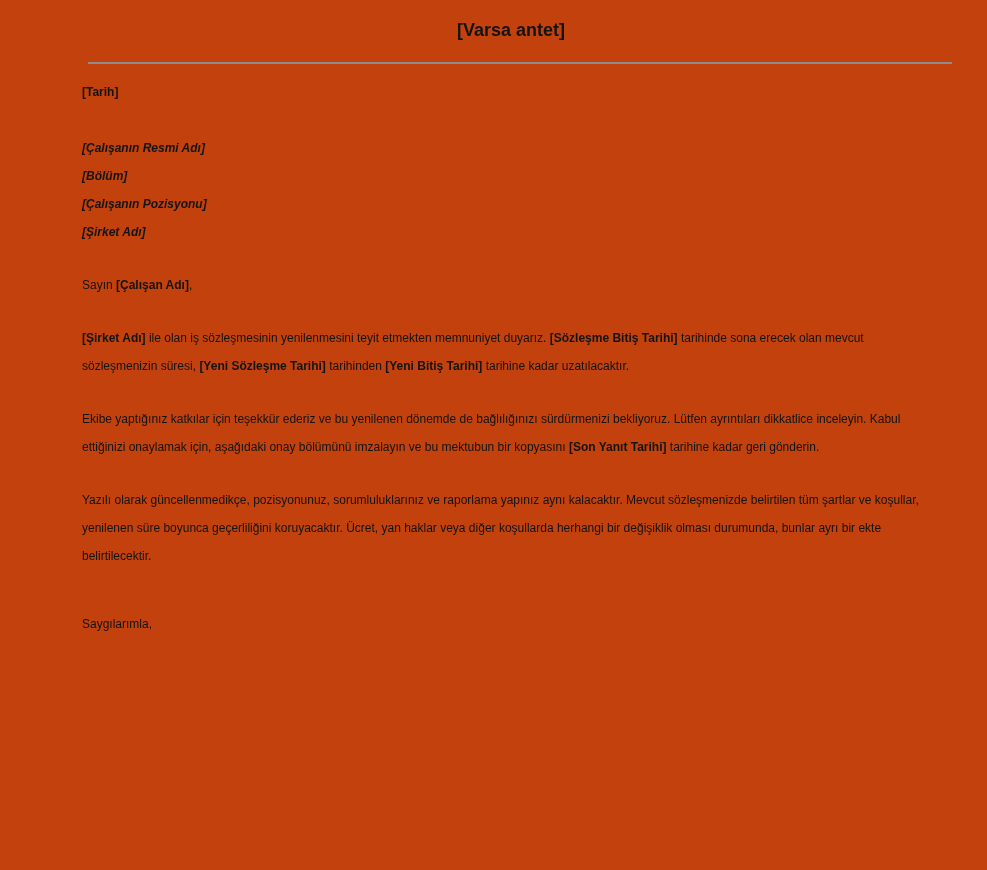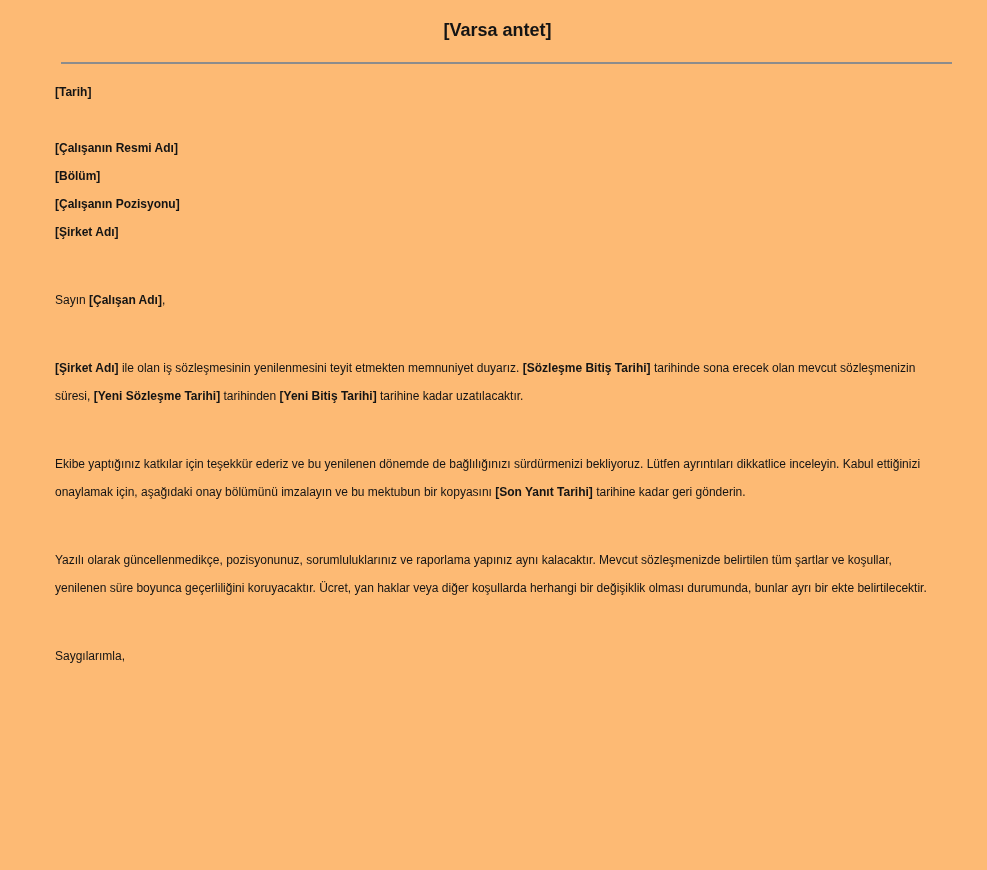--- a/index.html
+++ b/index.html
@@ -11,22 +11,22 @@
     width: 987px;
     height: 870px;
     overflow: hidden;
     font-family: "Liberation Sans", "DejaVu Sans", sans-serif;
     color: #141414;
   }
   .page {
     box-sizing: border-box;
     width: 987px;
     height: 870px;
-    padding: 16px 47px 0 55px;
-    background: #fdba74;
+    padding: 16px 47px 0 82px;
+    background: #c2410c;
   }
   .letterhead {
     text-align: center;
     font-weight: 700;
     font-size: 18px;
     line-height: 28px;
   }
   .divider {
     height: 0;
     border-top: 2px solid #8c8c8c;
@@ -35,30 +35,31 @@
   .line, .para {
     font-size: 12px;
     line-height: 28px;
   }
   .date-line {
     margin-top: 14px;
     font-weight: 700;
   }
   .recipient-block {
     margin-top: 28px;
+    font-style: italic;
   }
   .recipient-block .line {
     font-weight: 700;
   }
   .subject-line {
     margin-top: 24px;
     font-weight: 700;
   }
   .para {
-    margin-top: 40px;
+    margin-top: 25px;
   }
   .para strong, .line strong {
     font-weight: 700;
   }
   .closing {
     margin-top: 40px;
   }
 </style>
 </head>
 <body>

